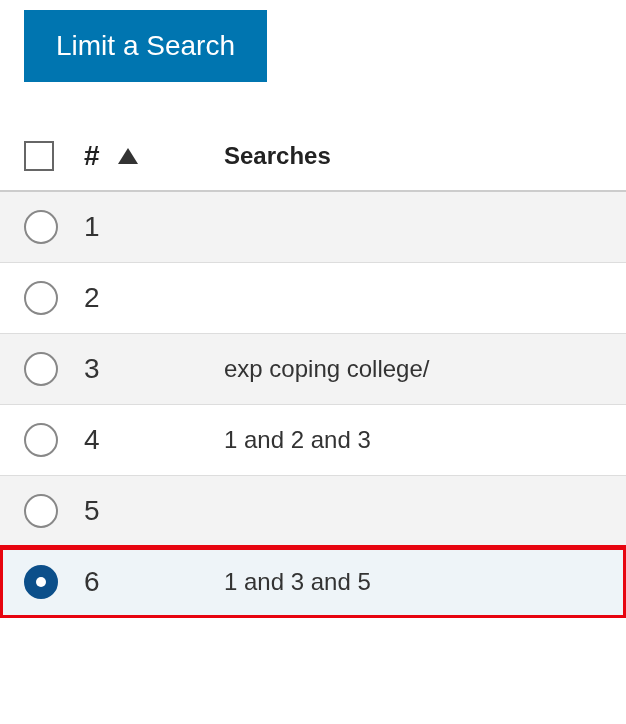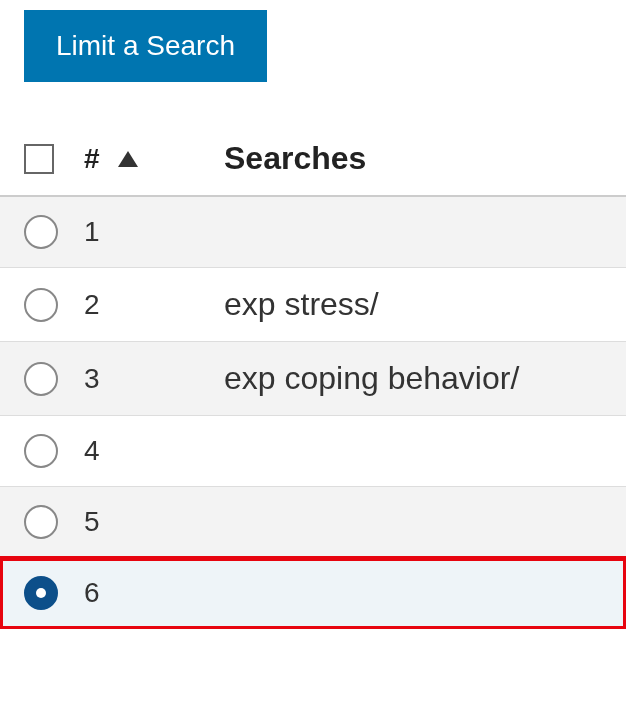--- a/index.html
+++ b/index.html
@@ -42,21 +42,21 @@
     .col-num {
       width: 140px;
       font-size: 28px;
       color: #333;
       display: flex;
       align-items: center;
       gap: 10px;
     }
     .col-search {
       flex: 1;
-      font-size: 32px;
+      font-size: 24px;
       color: #333;
     }
     .thead .col-num,
     .thead .col-search {
       font-weight: 700;
       color: #222;
     }
     .checkbox-header {
       width: 30px;
       height: 30px;
@@ -133,44 +133,45 @@
         <div class="col-check">
           <div class="radio"></div>
         </div>
         <div class="col-num">1</div>
       </div>
       <div class="row">
         <div class="col-check">
           <div class="radio"></div>
         </div>
         <div class="col-num">2</div>
-        <div class="col-search">exp stress/</div>
       </div>
       <div class="row odd">
         <div class="col-check">
           <div class="radio"></div>
         </div>
         <div class="col-num">3</div>
-        <div class="col-search">exp coping behavior/</div>
+        <div class="col-search">exp coping college/</div>
       </div>
       <div class="row">
         <div class="col-check">
           <div class="radio"></div>
         </div>
         <div class="col-num">4</div>
+        <div class="col-search">1 and 2 and 3</div>
       </div>
       <div class="row odd">
         <div class="col-check">
           <div class="radio"></div>
         </div>
         <div class="col-num">5</div>
       </div>
       <div class="row selected highlighted">
         <div class="col-check">
           <div class="radio selected"></div>
         </div>
         <div class="col-num">6</div>
+        <div class="col-search">1 and 3 and 5</div>
       </div>
     </div>
 </div>
 
 
 
 
 </body></html>

